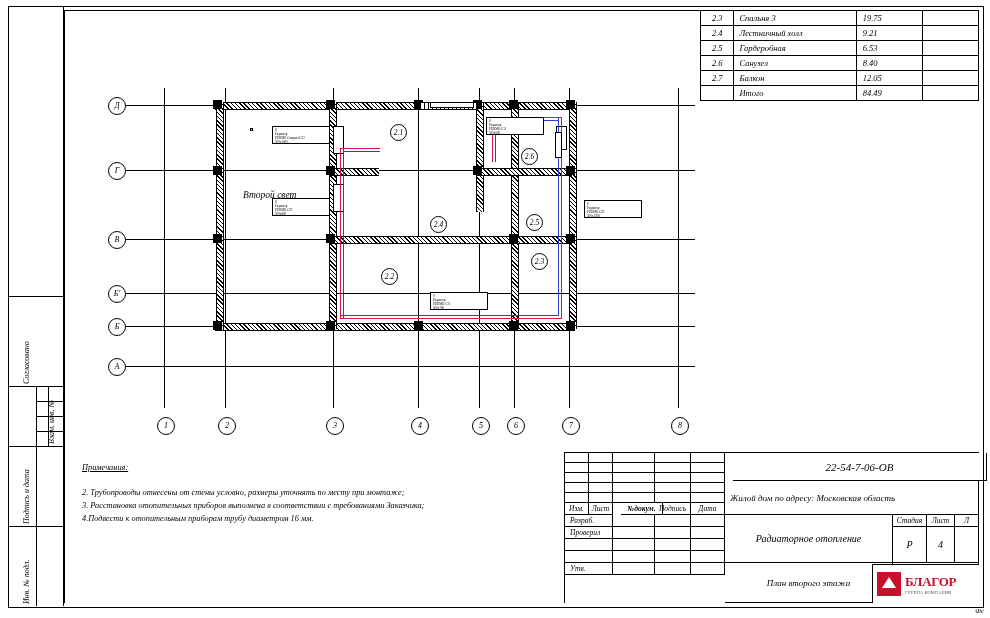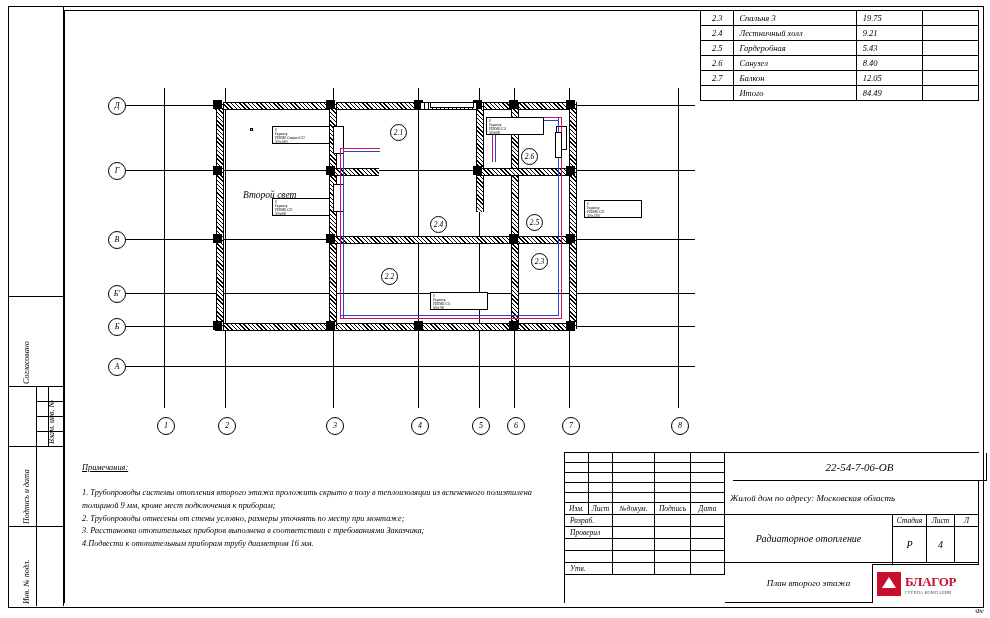--- a/index.html
+++ b/index.html
@@ -95,21 +95,21 @@
     </div>
     <div class="rt-row">
       <div class="c1">2.4</div>
       <div class="c2">Лестничный холл</div>
       <div class="c3">9.21</div>
       <div class="c4"></div>
     </div>
     <div class="rt-row">
       <div class="c1">2.5</div>
       <div class="c2">Гардеробная</div>
-      <div class="c3">5.43</div>
+      <div class="c3">6.53</div>
       <div class="c4"></div>
     </div>
     <div class="rt-row">
       <div class="c1">2.6</div>
       <div class="c2">Санузел</div>
       <div class="c3">8.40</div>
       <div class="c4"></div>
     </div>
     <div class="rt-row">
       <div class="c1">2.7</div>
@@ -241,21 +241,20 @@
     <div class="circ-num" style="left:330px;top:128px;">2.4</div>
     <div class="circ-num" style="left:426px;top:126px;">2.5</div>
     <div class="circ-num" style="left:431px;top:165px;">2.3</div>
     <div class="circ-num" style="left:281px;top:180px;">2.2</div>
 
     <div class="plan-label" style="left:143px;top:102px;">Второй свет</div>
   </div>
 
   <div id="notes">
     <div class="title">Примечания:</div>
-    <div>1. Трубопроводы системы отопления второго этажа проложить скрыто в полу в теплоизоляции из вспененного полиэтилена толщиной 9 мм, кроме мест подключения к приборам;</div>
     <div>2. Трубопроводы отнесены от стены условно, размеры уточнять по месту при монтаже;</div>
     <div>3. Расстановка отопительных приборов выполнена в соответствии с требованиями Заказчика;</div>
     <div>4.Подвести к отопительным приборам трубу диаметром 16 мм.</div>
   </div>
 
   <div id="tb">
 
     <div class="box" style="left:0;top:0;width:24px;height:10px;"></div>
     <div class="box" style="left:24px;top:0;width:24px;height:10px;"></div>
     <div class="box" style="left:48px;top:0;width:42px;height:10px;"></div>
@@ -281,21 +280,21 @@
     <div class="box" style="left:126px;top:30px;width:34px;height:10px;"></div>
 
     <div class="box" style="left:0;top:40px;width:24px;height:10px;"></div>
     <div class="box" style="left:24px;top:40px;width:24px;height:10px;"></div>
     <div class="box" style="left:48px;top:40px;width:42px;height:10px;"></div>
     <div class="box" style="left:90px;top:40px;width:36px;height:10px;"></div>
     <div class="box" style="left:126px;top:40px;width:34px;height:10px;"></div>
 
     <div class="box ctr" style="left:0;top:50px;width:24px;height:12px;">Изм.</div>
     <div class="box ctr" style="left:24px;top:50px;width:24px;height:12px;">Лист</div>
-    <div class="box ctr" style="left:48px;top:50px;width:42px;height:12px;">№докум.</div>
+    <div class="box ctr" style="left:56px;top:50px;width:42px;height:12px;font-weight:bold;">№докум.</div>
     <div class="box ctr" style="left:90px;top:50px;width:36px;height:12px;">Подпись</div>
     <div class="box ctr" style="left:126px;top:50px;width:34px;height:12px;">Дата</div>
 
     <div class="box lft" style="left:0;top:62px;width:48px;height:12px;">Разраб.</div>
     <div class="box" style="left:48px;top:62px;width:42px;height:12px;"></div>
     <div class="box" style="left:90px;top:62px;width:36px;height:12px;"></div>
     <div class="box" style="left:126px;top:62px;width:34px;height:12px;"></div>
 
     <div class="box lft" style="left:0;top:74px;width:48px;height:12px;">Проверил</div>
     <div class="box" style="left:48px;top:74px;width:42px;height:12px;"></div>

